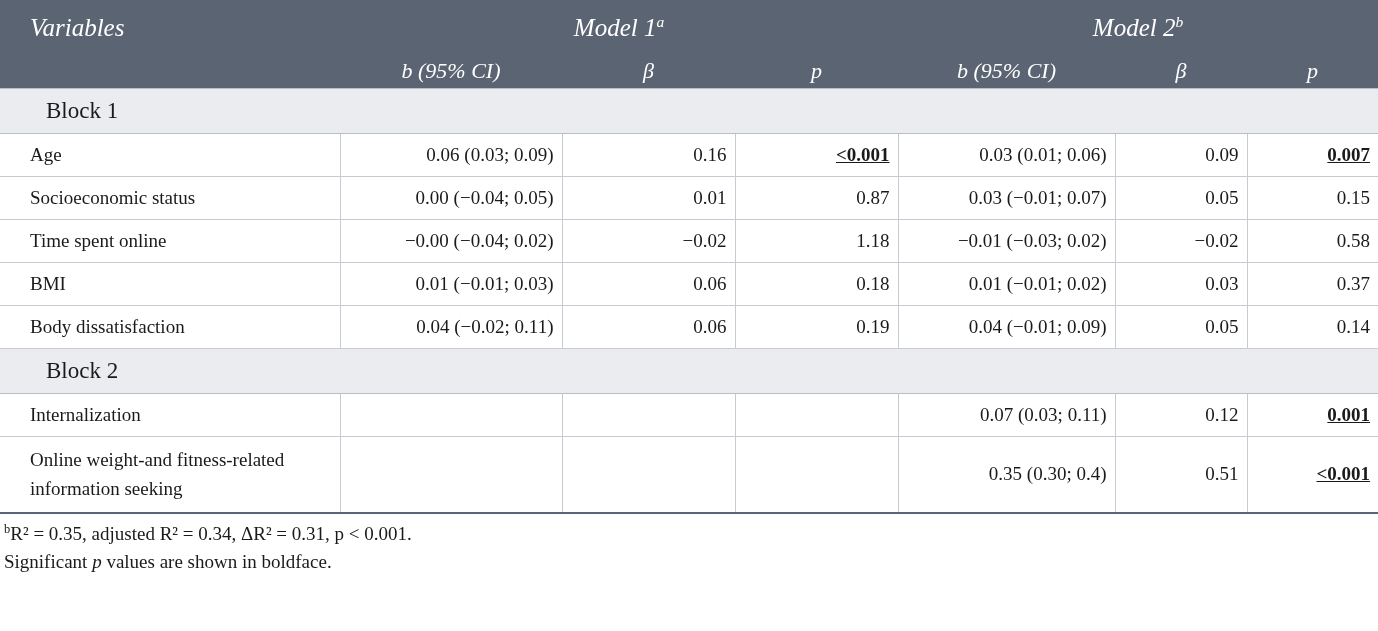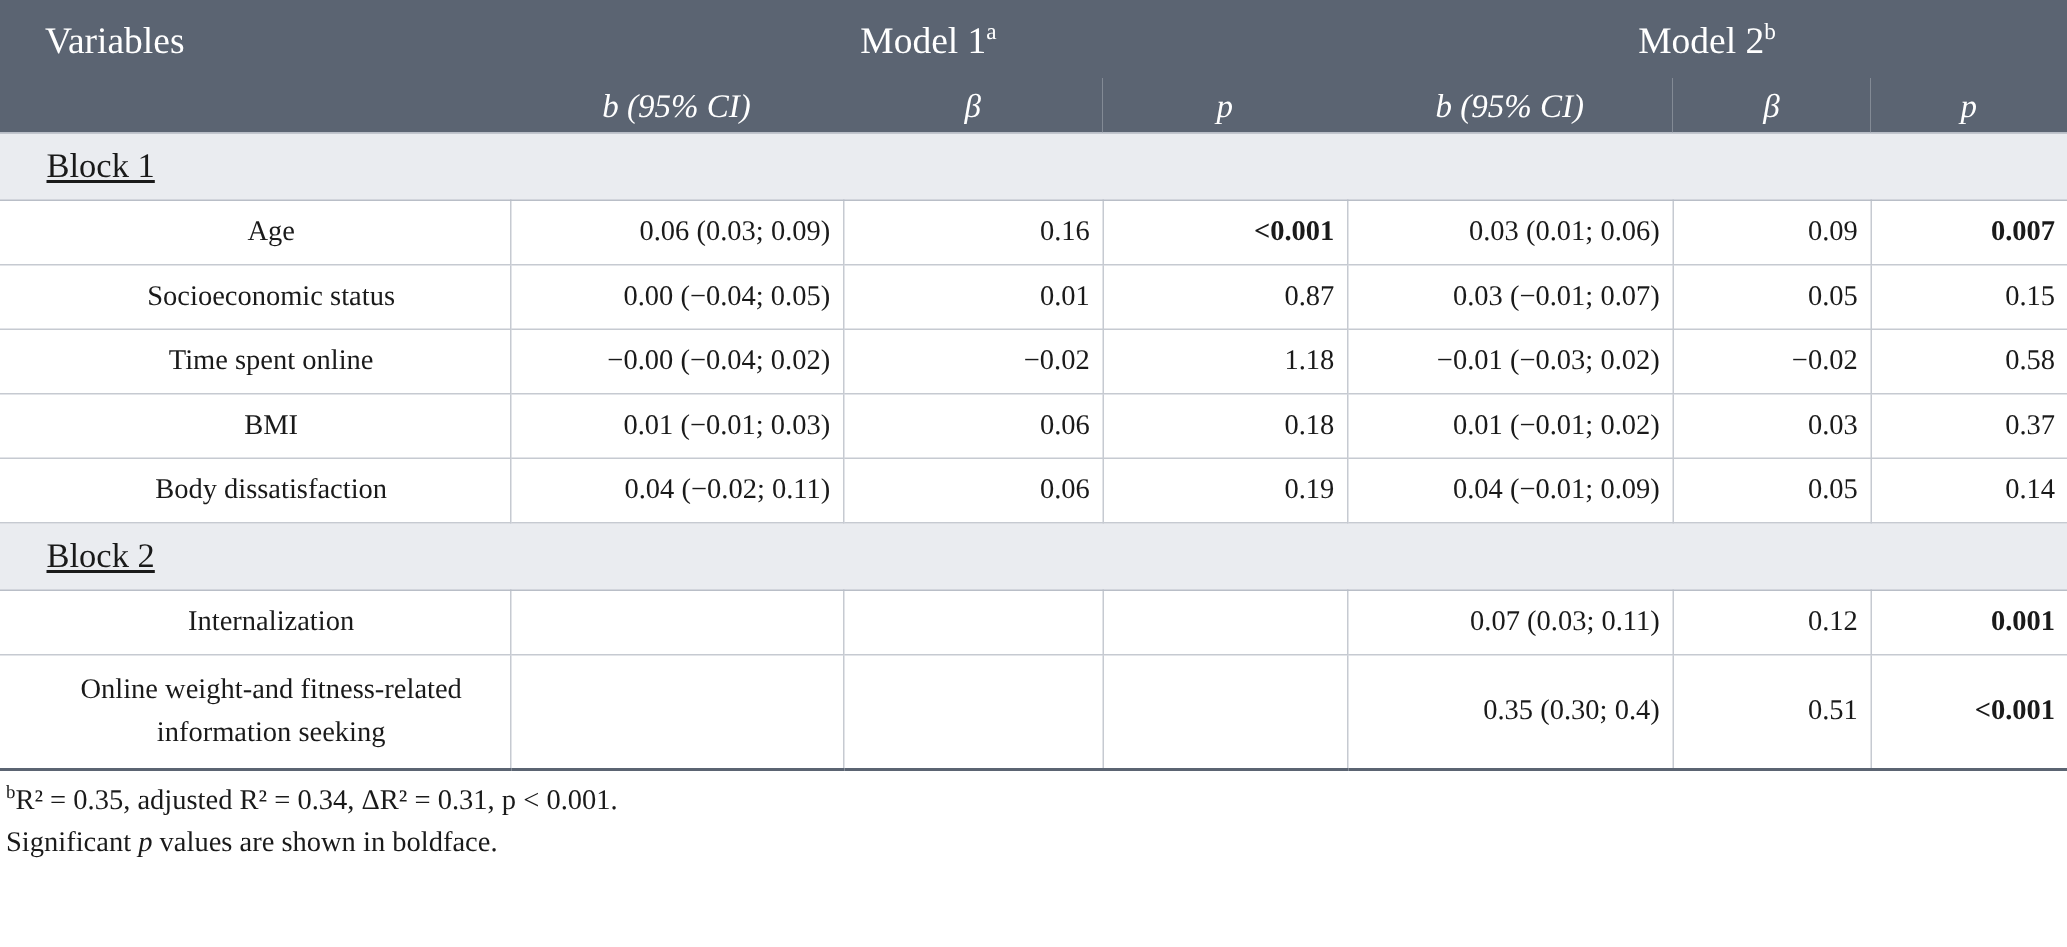--- a/index.html
+++ b/index.html
@@ -23,20 +23,21 @@
   }
   
   thead tr.head-top th {
     background: #5b6472;
     color: #ffffff;
     font-weight: normal;
     font-size: 25px;
     padding: 14px 10px 10px 10px;
     vertical-align: top;
     border: none;
+    font-style: italic;
   }
   thead tr.head-sub th {
     background: #5b6472;
     color: #ffffff;
     font-weight: normal;
     font-size: 22px;
     padding: 6px 10px 4px 10px;
     vertical-align: top;
     border: none;
   }
@@ -48,44 +49,43 @@
     font-size: 0.62em;
     vertical-align: super;
     line-height: 0;
   }
   .ital { font-style: italic; }
 
   
   tr.section td {
     background: #eaecf0;
     font-size: 23px;
-    padding: 9px 10px 9px 31px;
+    padding: 9px 10px 9px 46px;
     text-align: left;
     border-bottom: 1px solid #b9bec7;
     border-top: 1px solid #b9bec7;
-    text-decoration: underline;
   }
 
   
   tbody td {
     font-size: 19px;
     padding: 10px 8px;
     text-align: right;
     border-bottom: 1px solid #c6cad1;
     border-right: 1px solid #c6cad1;
     vertical-align: middle;
   }
   tbody td.label {
-    text-align: center;
+    text-align: left;
     padding-left: 30px;
     border-right: 1px solid #c6cad1;
   }
   tbody td.last { border-right: none; }
   tbody tr.section td { border-right: none; }
-  td.bold { font-weight: bold; }
+  td.bold { font-weight: bold; text-decoration: underline; }
   tr.two-line td.label { line-height: 1.55; padding-top: 8px; padding-bottom: 8px; }
 
   tbody tr.last-row td { border-bottom: 2px solid #5b6472; }
 
   
   .notes {
     padding: 7px 4px 4px 4px;
     font-size: 19px;
     line-height: 1.42;
   }

